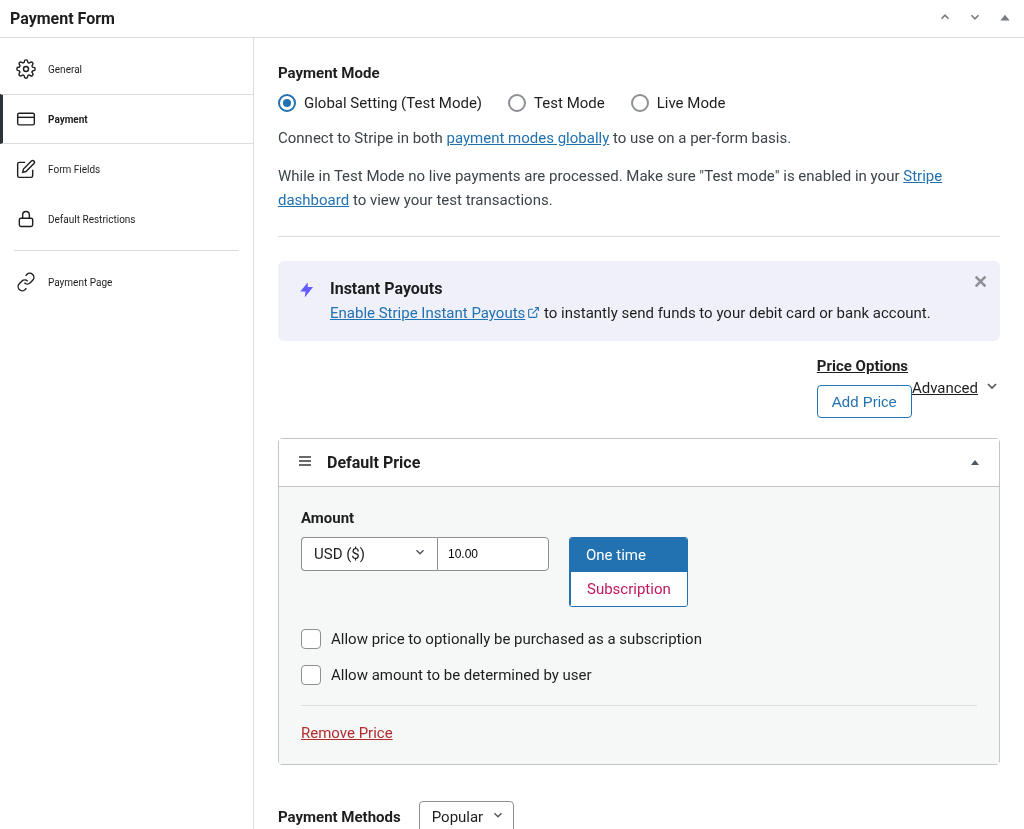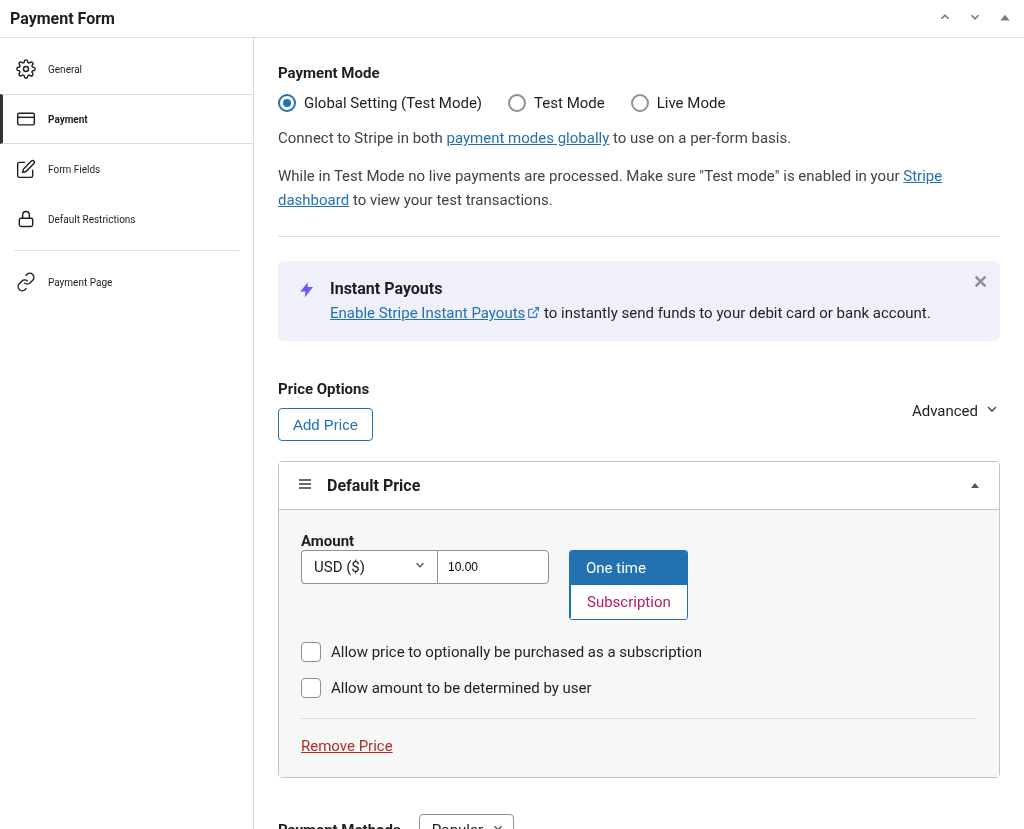--- a/index.html
+++ b/index.html
@@ -90,21 +90,21 @@
   .notice-title { font-weight: 700; font-size: 16px; margin-bottom: 6px; }
   .notice-text { color: #1e1e1e; }
   .notice-close {
     position: absolute; right: 12px; top: 10px;
     color: #8c8f94; font-size: 18px; font-weight: 700; cursor: pointer;
   }
   .ext-icon { color: #2271b1; display: inline-block; vertical-align: -1px; margin-left: 2px; }
 
   
   .price-opts-header {
-    display: flex; justify-content: space-between; align-items: center; margin-top: 39px;
+    display: flex; justify-content: flex-end; align-items: center; margin-top: 16px; text-decoration: underline;
   }
   .btn-outline {
     border: 1px solid #2271b1; color: #2271b1; background: #fff;
     padding: 7px 14px; border-radius: 4px; font-size: 15px; cursor: pointer;
   }
   .advanced-toggle { display: flex; align-items: center; gap: 6px; color: #1e1e1e; cursor: pointer; }
   .advanced-toggle .chev { color: #50575e; }
 
   
   .price-card {
@@ -113,21 +113,21 @@
   .price-card-header {
     display: flex; align-items: center; justify-content: space-between;
     padding: 14px 18px; border-bottom: 1px solid #c3c4c7;
     background: #fff;
   }
   .price-card-header-left { display: flex; align-items: center; gap: 14px; font-weight: 700; font-size: 16px; }
   .drag-icon svg { width: 16px; height: 14px; stroke: #1e1e1e; stroke-width: 2; }
   .collapse-icon { color: #50575e; cursor: pointer; }
 
   .price-card-body { background: #f6f7f7; padding: 22px 22px; }
-  .field-label { font-weight: 700; font-size: 15px; display: block; }
+  .field-label { font-weight: 700; font-size: 15px; margin-bottom: 10px; display: block; }
 
   .amount-row { display: flex; gap: 20px; align-items: flex-start; margin-bottom: 22px; }
   .currency-amount-group { display: flex; }
   .currency-select {
     border: 1px solid #8c8f94; border-right: none;
     border-radius: 4px 0 0 4px;
     background: #fff; padding: 7px 34px 7px 12px;
     font-size: 15px; cursor: pointer;
     position: relative;
     width: 136px;

